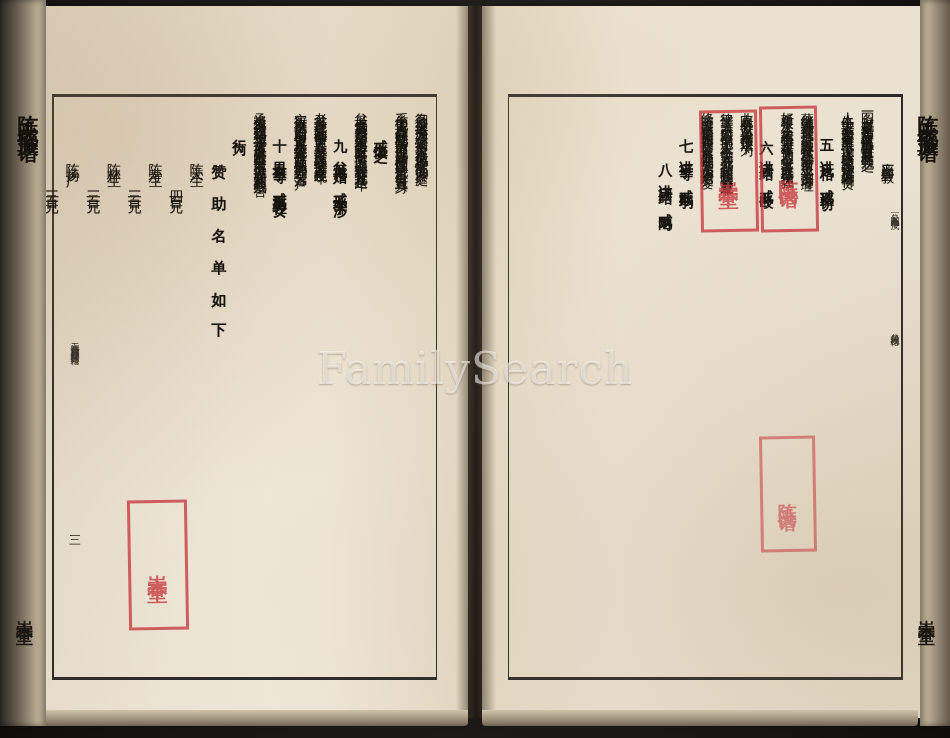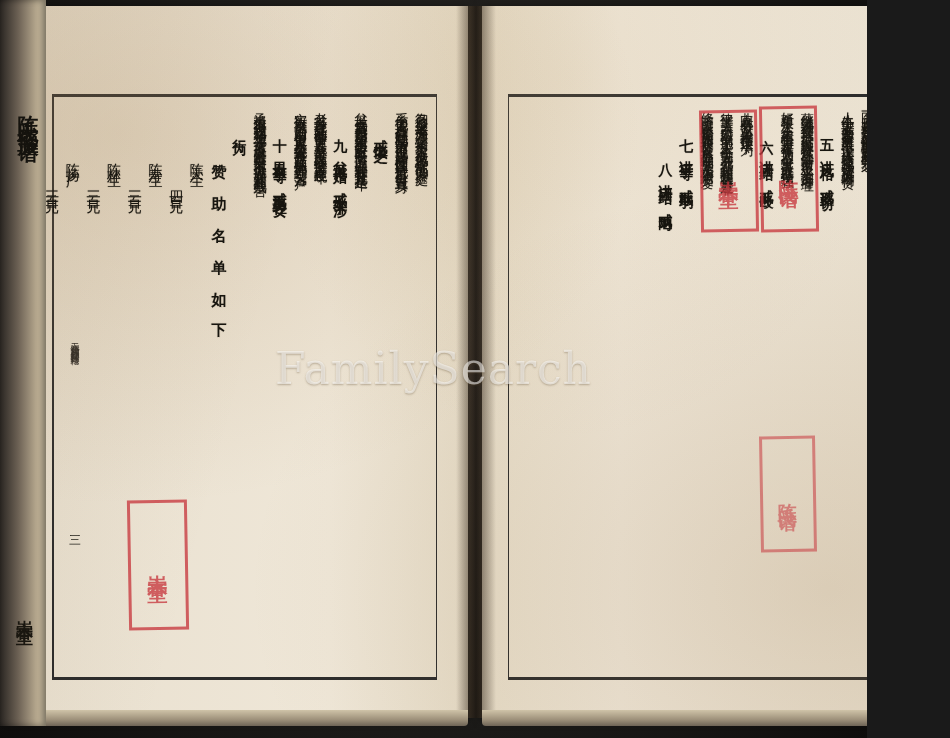--- a/index.html
+++ b/index.html
@@ -8,21 +8,21 @@
     background: #1a1a1a;
   }
   body {
     width: 950px;
     height: 738px;
     overflow: hidden;
     font-family: "DejaVu Sans", sans-serif;
   }
   #scan {
     position: relative;
-    width: 867px;
+    width: 950px;
     height: 738px;
     background: #0d0d0d;
     overflow: hidden;
   }
   
   .surface {
     position: absolute;
     inset: 0;
     background:
       radial-gradient(ellipse at 50% 45%, #3a3632 0%, #1b1a18 70%, #0e0d0c 100%);

